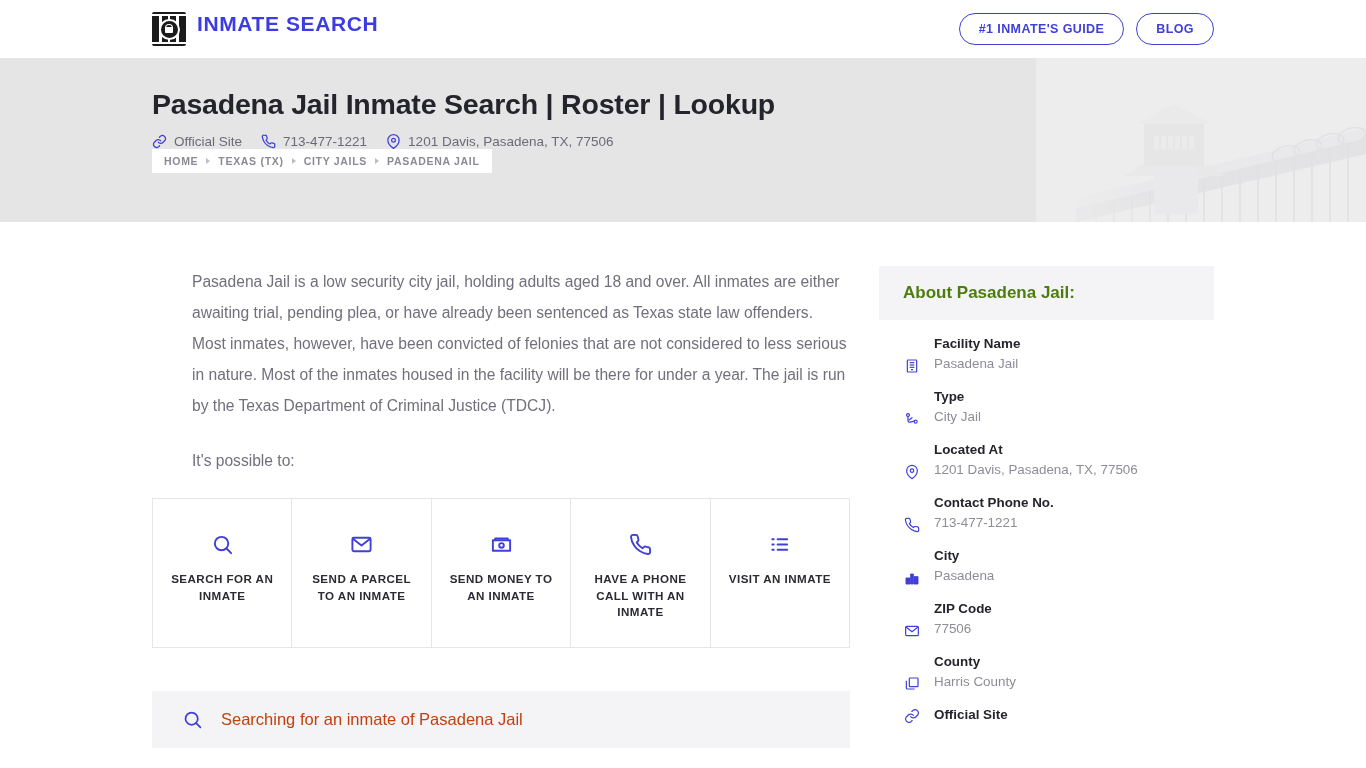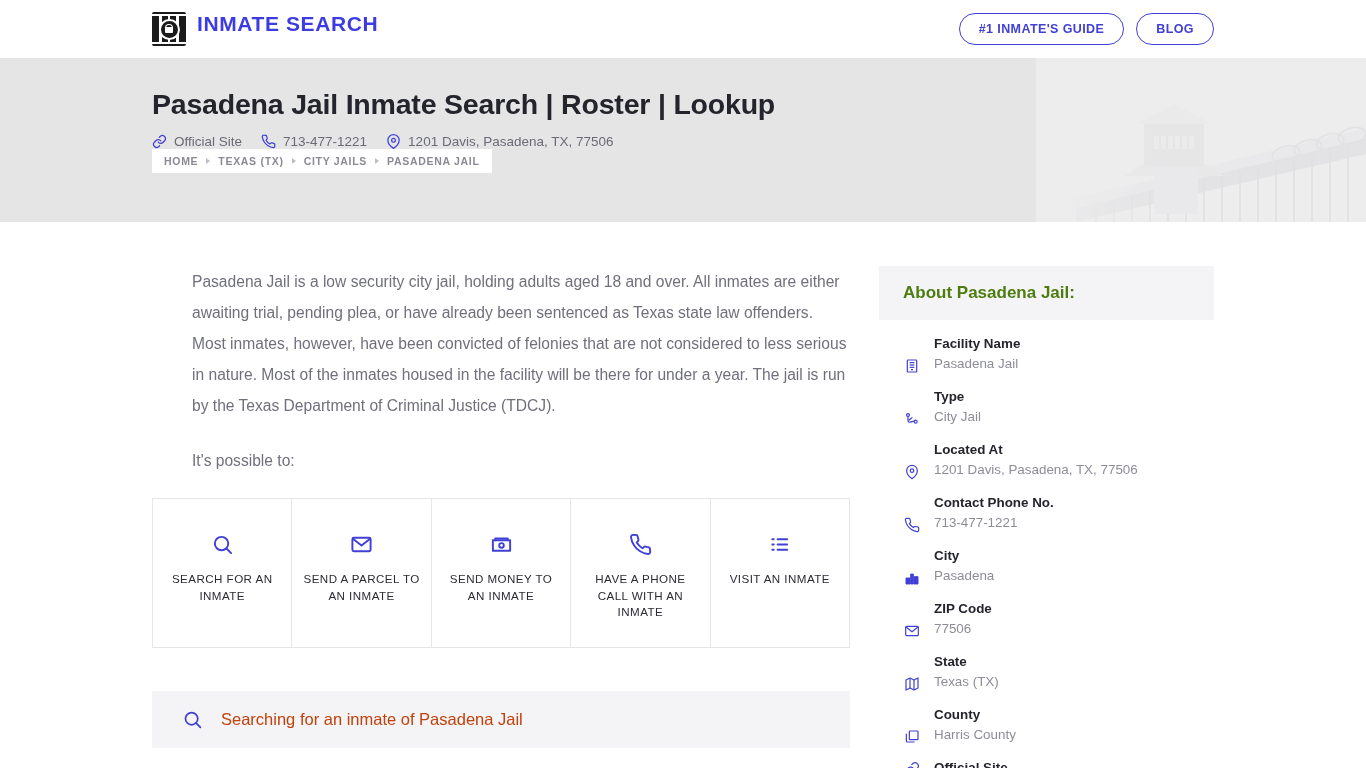--- a/index.html
+++ b/index.html
@@ -163,21 +163,21 @@
     padding: 32px 10px 26px;
     display: flex; flex-direction: column; align-items: center; justify-content: flex-start;
     cursor: pointer;
     min-height: 126px;
   }
   .action:last-child { border-right: none; }
   .action .aic { color: #4040d6; margin-bottom: 14px; height: 26px; display: flex; align-items: center; }
   .action .alabel {
     font-size: 11.6px;
     letter-spacing: .45px;
-    font-weight: 400;
+    font-weight: 700;
     color: #2b2b33;
     text-align: center;
     line-height: 16.5px;
     text-transform: uppercase;
   }
 
   
   .searchbar {
     margin-top: 43px;
     background: #f4f4f6;
@@ -490,33 +490,20 @@
               <rect x="2.5" y="5" width="19" height="14" rx="1.5"></rect>
                 <path d="M3 6l9 7 9-7"></path>
             </svg>
           </span>
           <span class="ftext">
             <span class="flabel">ZIP Code</span>
             <span class="fvalue" style="display:block">77506</span>
           </span>
         </div>
 
-        <div class="frow">
-          <span class="fic">
-            <svg width="16" height="16" viewBox="0 0 24 24" fill="none" stroke="#4040d6" stroke-width="1.8" stroke-linejoin="round">
-              <path d="M3 6l6-3 6 3 6-3v15l-6 3-6-3-6 3z"></path>
-                <line x1="9" y1="3" x2="9" y2="18"></line>
-                <line x1="15" y1="6" x2="15" y2="21"></line>
-            </svg>
-          </span>
-          <span class="ftext">
-            <span class="flabel">State</span>
-            <span class="fvalue" style="display:block">Texas (TX)</span>
-          </span>
-        </div>
 
         <div class="frow">
           <span class="fic">
             <svg width="16" height="16" viewBox="0 0 24 24" fill="none" stroke="#4040d6" stroke-width="1.8" stroke-linejoin="round">
               <rect x="8" y="3" width="13" height="13" rx="1"></rect>
                 <path d="M16 19.5H5a1.5 1.5 0 0 1-1.5-1.5V7"></path>
             </svg>
           </span>
           <span class="ftext">
             <span class="flabel">County</span>

